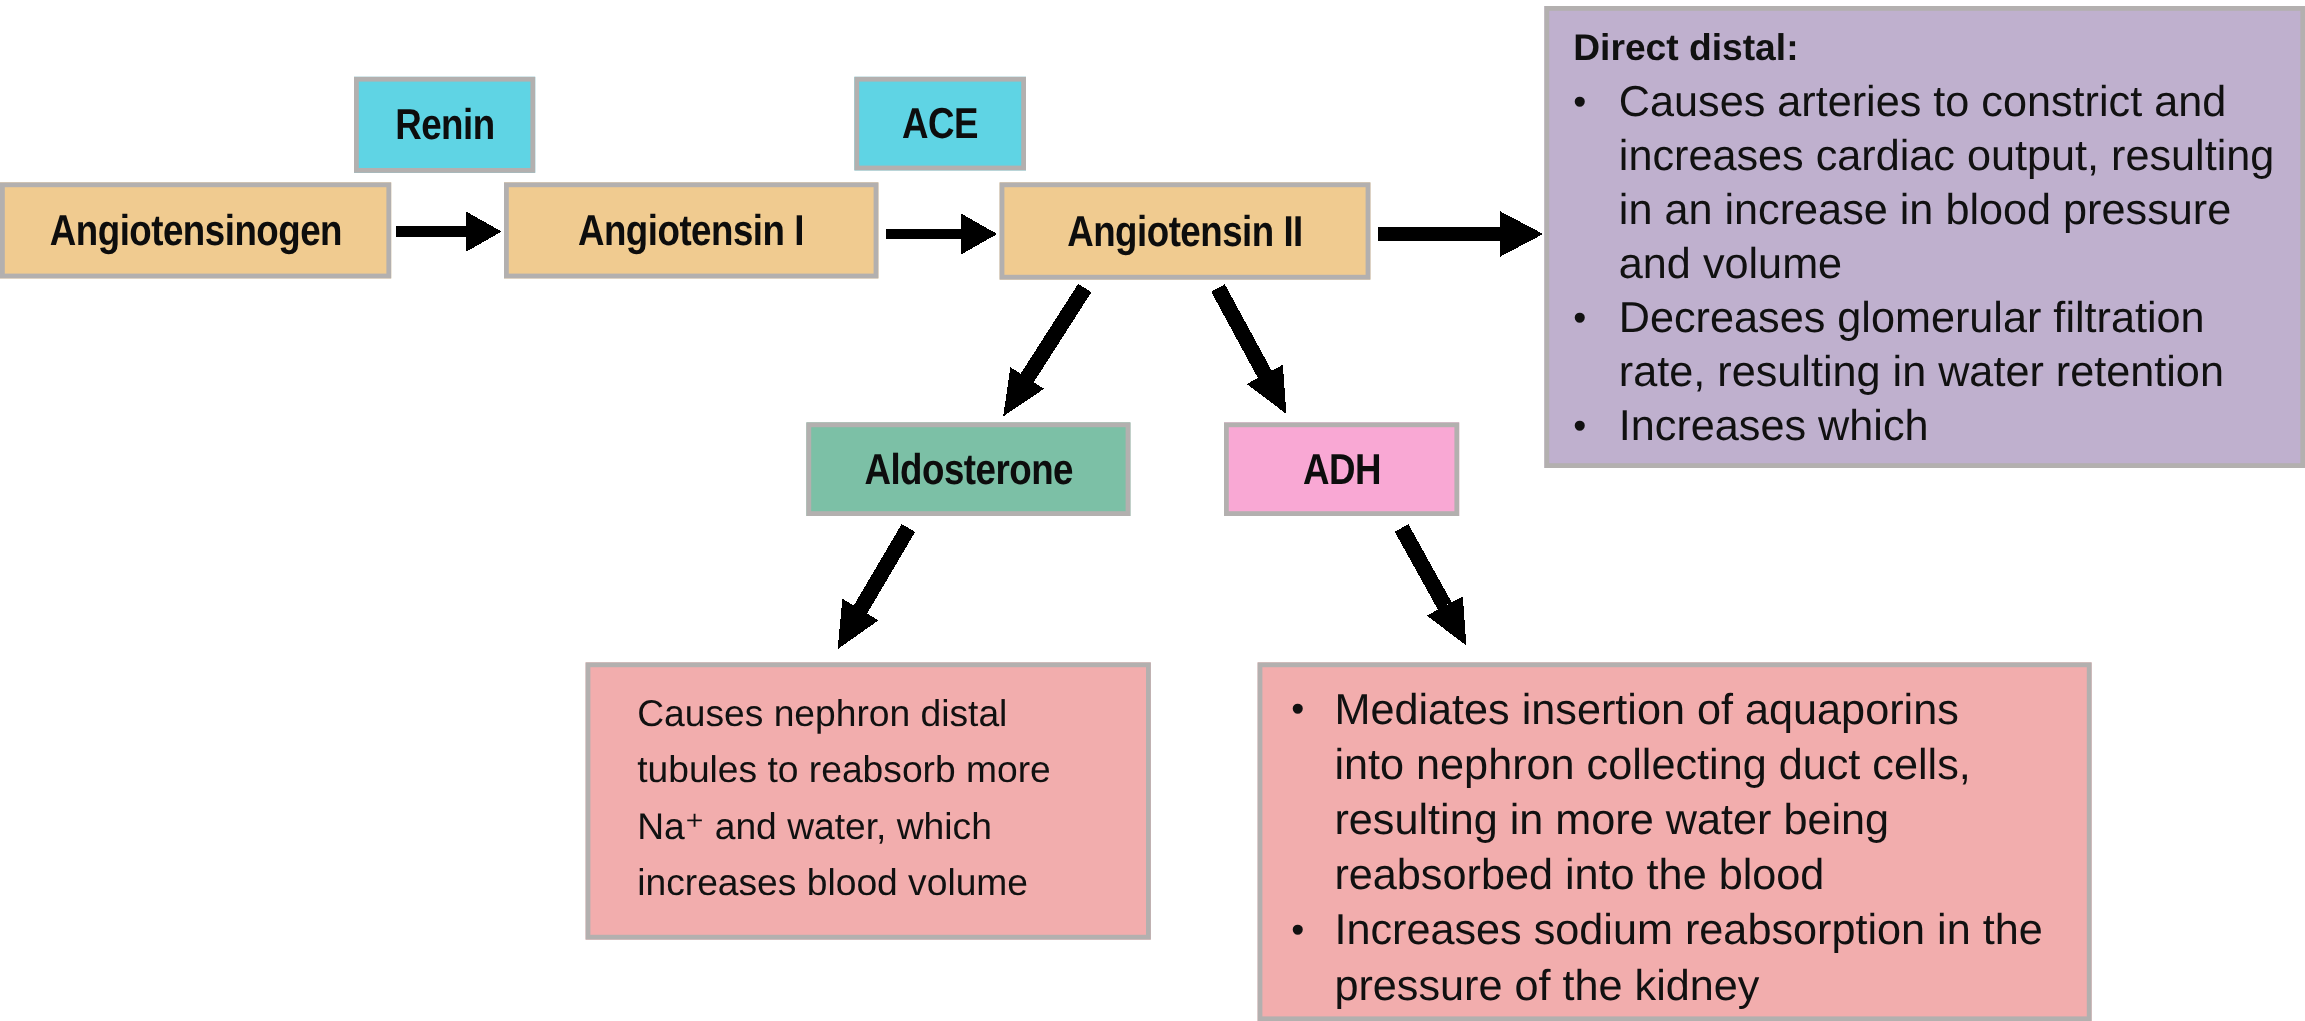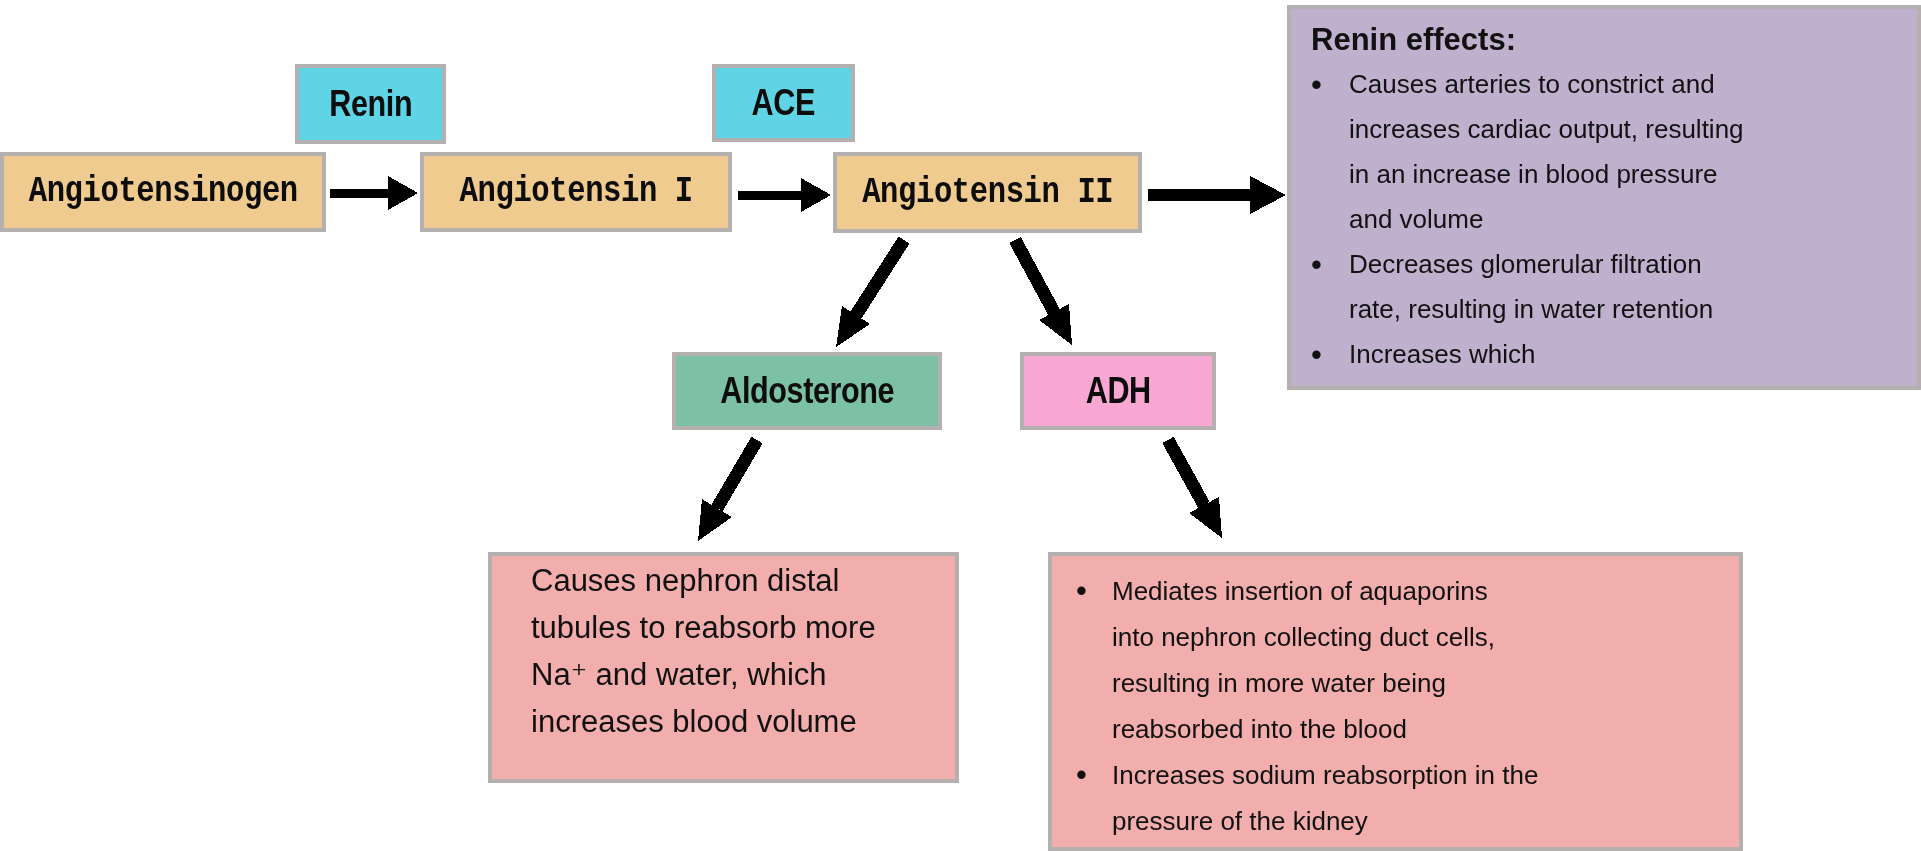--- a/index.html
+++ b/index.html
@@ -7,33 +7,33 @@
     position:relative;width:1921px;height:851px;background:#ffffff;
     font-family:"Liberation Sans","DejaVu Sans",sans-serif;color:#111;
     overflow:hidden;
   }
   .arrow-layer{position:absolute;left:0;top:0;width:1921px;height:851px;}
   .node{
     position:absolute;display:flex;align-items:center;justify-content:center;
     box-sizing:border-box;border:4px solid #b3b0af;
   }
   .node-cyan{background:#5fd4e4;}
-  .node-tan{background:#f0cb90;font-family:Liberation Mono, monospace;}
+  .node-tan{background:#f0cb90;}
   .node-green{background:#7cc0a6;}
   .nlabel{
     display:inline-block;font-weight:bold;font-size:36px;line-height:1;
     white-space:nowrap;transform:scaleX(0.85);letter-spacing:-0.5px;color:#0d0d0d;
   }
   .panel{position:absolute;box-sizing:border-box;border:4px solid #b3b0af;}
   .panel-purple{background:#bfb0ce;}
   .panel-pink{background:#f2adad;}
   .panel-title{font-weight:bold;font-size:31px;line-height:45px;white-space:pre;}
   .bullet-item{display:flex;align-items:flex-start;}
   .bullet-dot{flex:0 0 38px;width:38px;font-size:31px;line-height:45px;}
-  .bullet-text{font-size:26px;line-height:45px;white-space:pre;}
+  .bullet-text{font-size:36px;line-height:45px;white-space:pre;}
   .lh46 .bullet-dot,.lh46 .bullet-text{line-height:46px;}
   .adh-panel .bullet-dot{flex-basis:36px;width:36px;}
   .plain-text{font-size:31px;line-height:47px;white-space:pre;}
 </style>
 </head>
 <body>
 
 <div class="canvas">
 
   <svg class="arrow-layer" width="1921" height="851" viewBox="0 0 1921 851" shape-rendering="crispEdges">
@@ -89,42 +89,42 @@
 
   <div class="node node-green" style="left: 672px; top: 352px; width: 270px; height: 78px; background-color: rgb(124, 192, 166);">
     <span class="nlabel">Aldosterone</span>
   </div>
 
   <div class="node node-green" style="left: 1020px; top: 352px; width: 196px; height: 78px; background-color: #f9a8d4;">
     <span class="nlabel">ADH</span>
   </div>
 
   <div class="panel panel-purple" style="left: 1287px; top: 5px; width: 634px; height: 385px; padding: 8px 8px 0px 20px; background-color: rgb(191, 176, 206);">
-    <div class="panel-title">Renin effects:</div>
+    <div class="panel-title">Direct distal:</div>
     <div>
         <div class="bullet-item">
         <span class="bullet-dot">•</span>
         <span class="bullet-text">Causes arteries to constrict and
 increases cardiac output, resulting
 in an increase in blood pressure
 and volume</span>
       </div>
         <div class="bullet-item">
         <span class="bullet-dot">•</span>
         <span class="bullet-text">Decreases glomerular filtration
 rate, resulting in water retention</span>
       </div>
         <div class="bullet-item">
         <span class="bullet-dot">•</span>
         <span class="bullet-text">Increases which</span>
       </div>
       </div>
   </div>
 
-  <div class="panel panel-pink" style="left: 488px; top: 552px; width: 471px; height: 231px; padding: 1px 10px 0px 39px; background-color: rgb(242, 173, 173);">
+  <div class="panel panel-pink" style="left: 488px; top: 552px; width: 471px; height: 231px; padding: 15px 10px 0px 39px; background-color: rgb(242, 173, 173);">
     <div class="plain-text">Causes nephron distal
 tubules to reabsorb more
 Na⁺ and water, which
 increases blood volume</div>
   </div>
 
   <div class="panel panel-pink adh-panel lh46" style="left: 1048px; top: 552px; width: 695px; height: 299px; padding: 12px 10px 0px 24px; background-color: rgb(242, 173, 173);">
     <div>
         <div class="bullet-item">
         <span class="bullet-dot">•</span>

